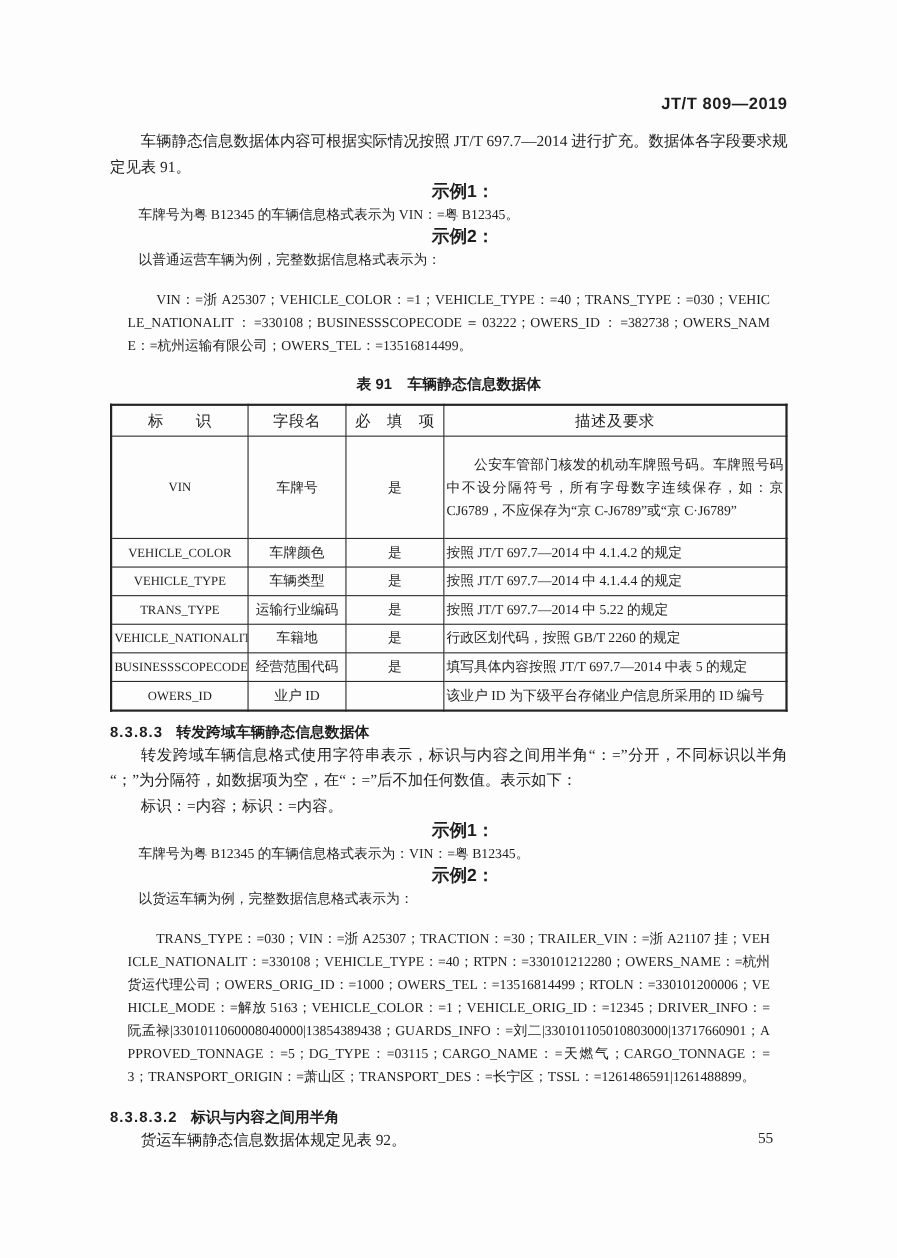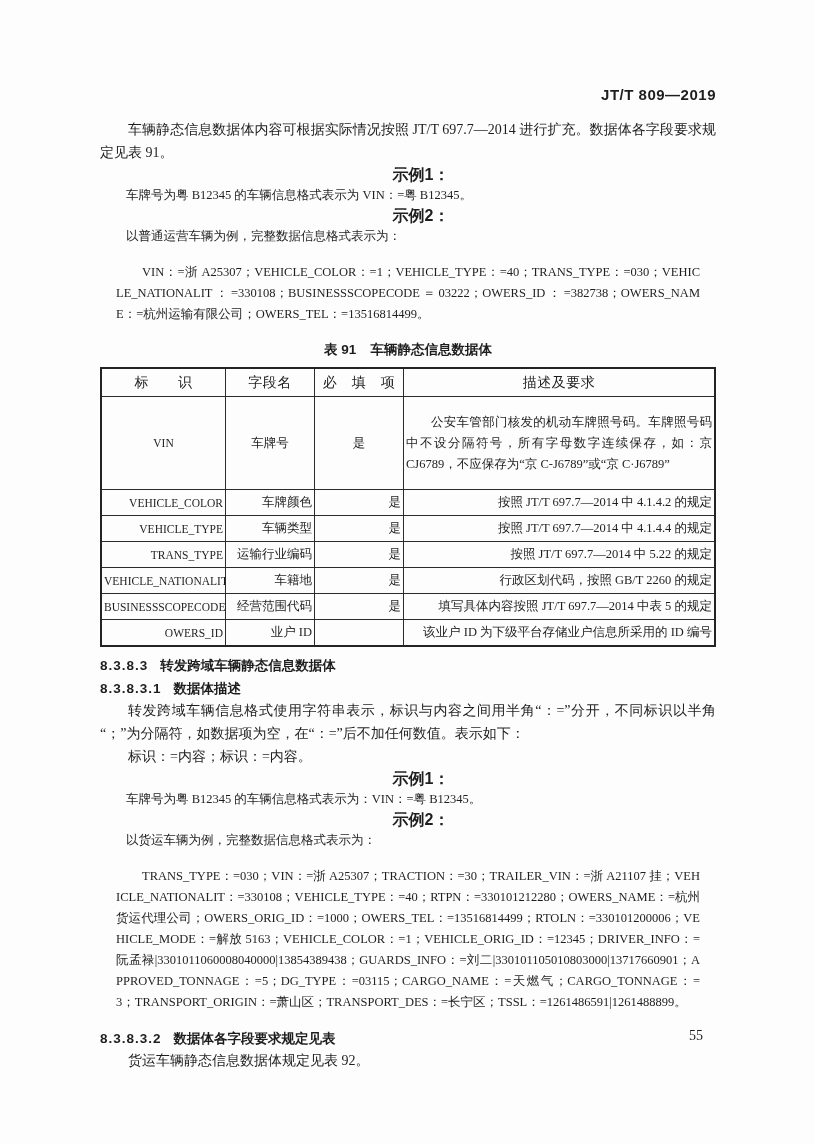--- a/index.html
+++ b/index.html
@@ -49,21 +49,21 @@
   }
   table.std th, table.std td { border:1px solid #2b2b2b; padding:0 2px; overflow:hidden; }
   table.std th {
     font-weight:normal; font-size:14px; height:27px; text-align:center;
     letter-spacing:.5px;
   }
   .c-id   { width:119px; text-align:center; font-size:11.5px; }
   .c-name { width:84px;  text-align:center; font-size:12.5px; }
   .c-req  { width:84px;  text-align:center; font-size:12.5px; }
   .c-desc { text-align:left; font-size:12.5px; padding:2px 10px 2px 12px; }
-  tr.r-std td { height:25px;text-align:right; }
+  tr.r-std td { height:25px; }
   tr.r-tall td { height:92px; }
   .desc-multi { margin:0; text-indent:2em; text-align:justify; line-height:21px; }
 
   .clause {
     font-family:"Liberation Sans","DejaVu Sans",sans-serif;
     font-weight:bold; font-size:13.5px; line-height:20px; margin:9px 0 0;
   }
   .clause.sub { margin-top:3px; }
   .clause .num { margin-right:12px; letter-spacing:1px; }
 
@@ -145,34 +145,31 @@
           <td class="c-name">业户 ID</td>
           <td class="c-req"></td>
           <td class="c-desc">该业户 ID 为下级平台存储业户信息所采用的 ID 编号</td>
         </tr>
       </tbody>
     </table>
 
     <h2 class="clause">
       <span class="num">8.3.8.3</span><span>转发跨域车辆静态信息数据体</span>
     </h2>
-    <h2 class="clause sub">
-      <span class="num">8.3.8.3.1</span><span>数据体描述</span>
-    </h2>
 
     <p class="body-p">转发跨域车辆信息格式使用字符串表示，标识与内容之间用半角“：=”分开，不同标识以半角“；”为分隔符，如数据项为空，在“：=”后不加任何数值。表示如下：</p>
     <p class="body-p plain">标识：=内容；标识：=内容。</p>
 
     <p class="ex-label">示例1：</p>
     <p class="ex-p">车牌号为粤 B12345 的车辆信息格式表示为：VIN：=粤 B12345。</p>
     <p class="ex-label">示例2：</p>
     <p class="ex-p">以货运车辆为例，完整数据信息格式表示为：</p>
     <p class="ex-data">TRANS_TYPE：=030；VIN：=浙 A25307；TRACTION：=30；TRAILER_VIN：=浙 A21107 挂；VEHICLE_NATIONALIT：=330108；VEHICLE_TYPE：=40；RTPN：=330101212280；OWERS_NAME：=杭州货运代理公司；OWERS_ORIG_ID：=1000；OWERS_TEL：=13516814499；RTOLN：=330101200006；VEHICLE_MODE：=解放 5163；VEHICLE_COLOR：=1；VEHICLE_ORIG_ID：=12345；DRIVER_INFO：=阮孟禄|3301011060008040000|13854389438；GUARDS_INFO：=刘二|330101105010803000|13717660901；APPROVED_TONNAGE：=5；DG_TYPE：=03115；CARGO_NAME：=天燃气；CARGO_TONNAGE：=3；TRANSPORT_ORIGIN：=萧山区；TRANSPORT_DES：=长宁区；TSSL：=1261486591|1261488899。</p>
 
     <h2 class="clause">
-      <span class="num">8.3.8.3.2</span><span>数据体各字段要求规定见表</span>
+      <span class="num">8.3.8.3.2</span><span>标识与内容之间用半角</span>
     </h2>
     <p class="body-p">货运车辆静态信息数据体规定见表 92。</p>
 
   </div>
 
   <div class="page-num">55</div>
 </div>
 
 </body></html>

